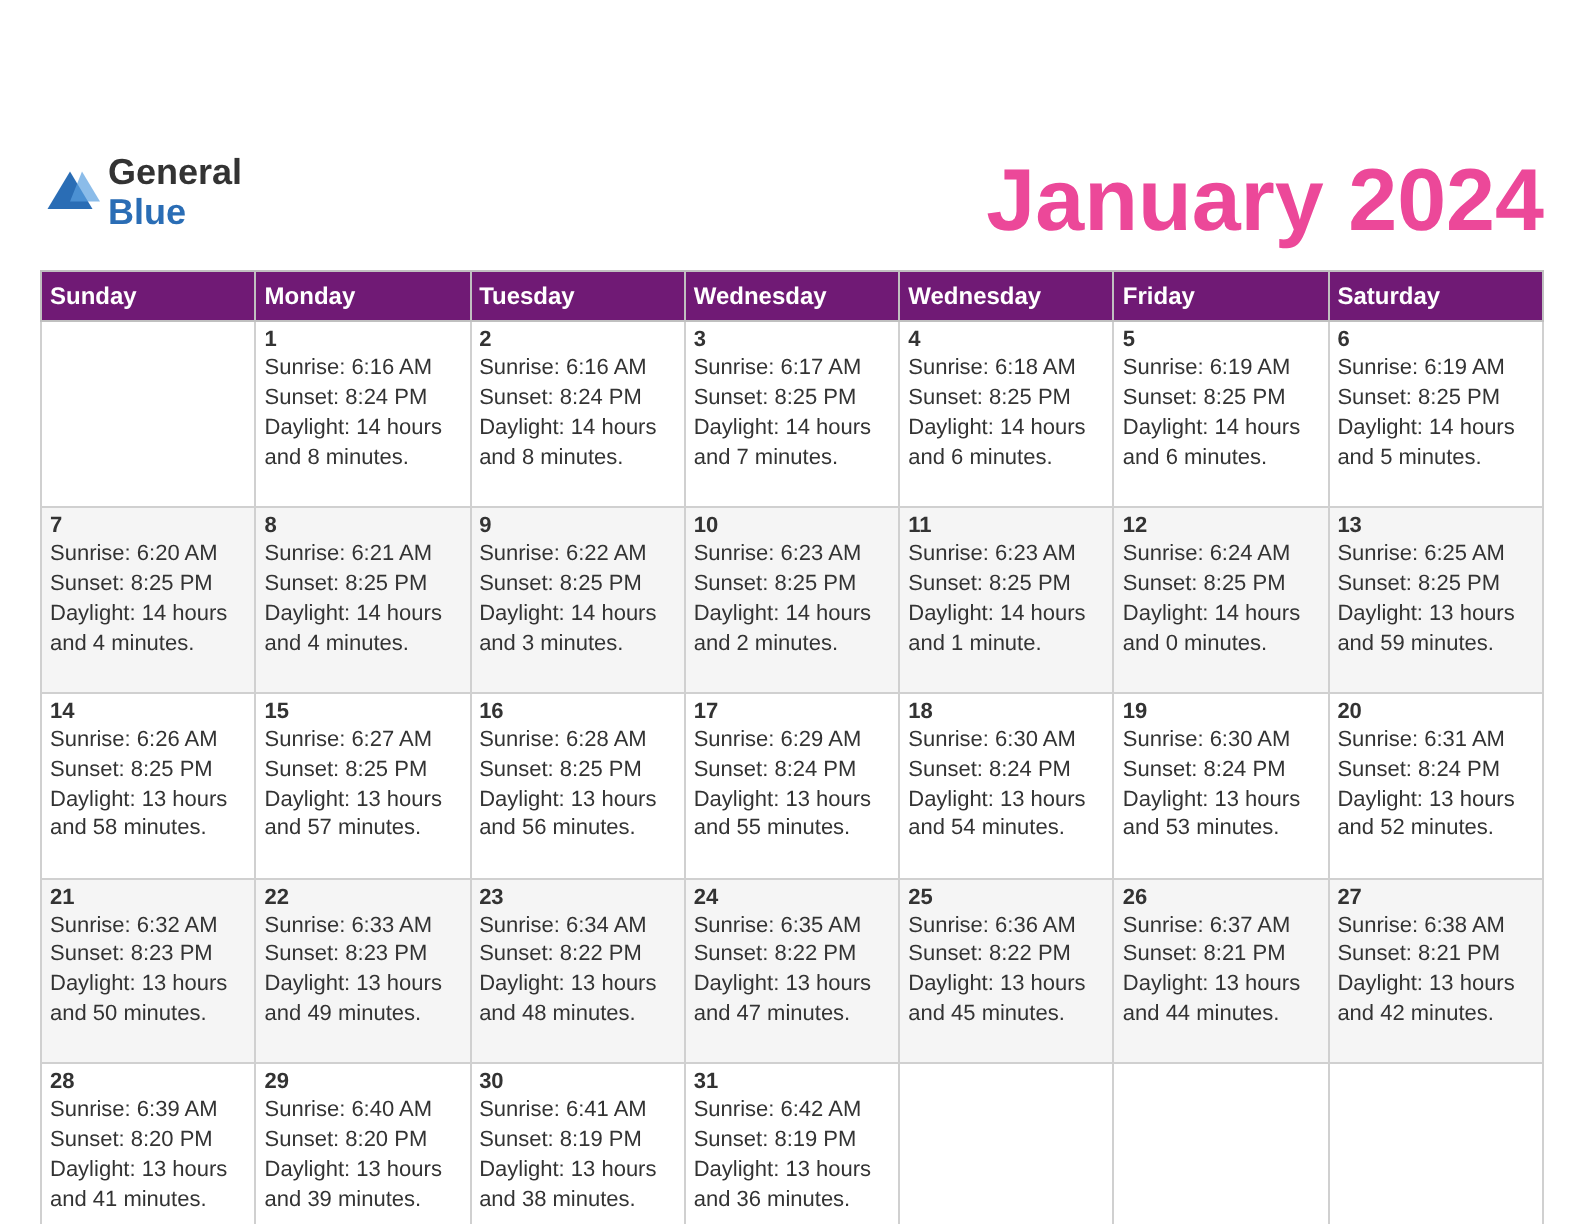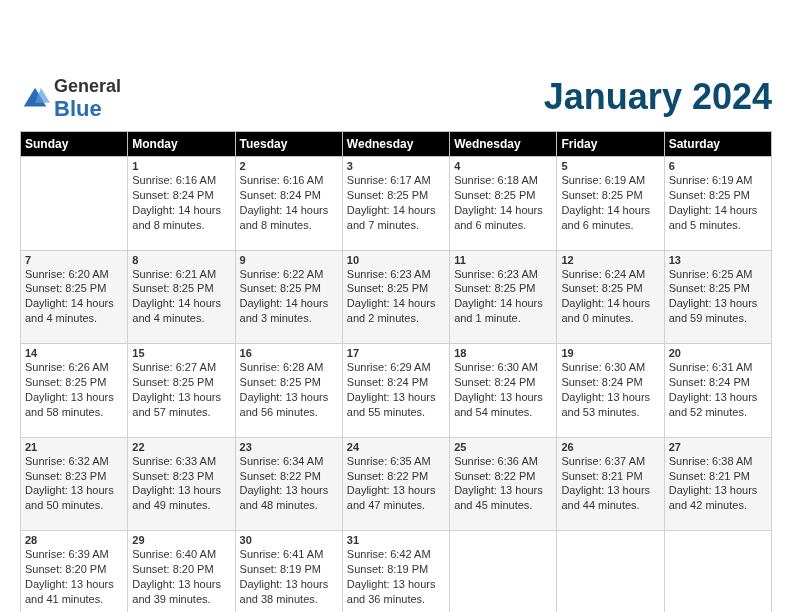--- a/index.html
+++ b/index.html
@@ -32,36 +32,36 @@
       display: flex;
       flex-direction: column;
       line-height: 1.1;
     }
     .logo-general {
       font-size: 18px;
       font-weight: bold;
       color: #333;
     }
     .logo-blue {
-      font-size: 22px;
+      font-size: 18px;
       font-weight: bold;
       color: #2a6db5;
     }
     .logo-icon {
       width: 30px;
       height: 30px;
       margin-right: 4px;
     }
     .title-block {
       text-align: right;
     }
     .month-title {
-      font-size: 36px;
-      font-weight: bold;
-      color: #0c4a6e;
+      font-size: 44px;
+      font-weight: bold;
+      color: #ec4899;
       line-height: 1.1;
     }
     .subtitle {
       font-size: 14px;
       color: #555;
     }
     .calendar {
       width: 100%;
       border-collapse: collapse;
       flex: 1;
@@ -93,21 +93,21 @@
     .cell-info {
       font-size: 11px;
       line-height: 1.35;
       color: #333;
     }
     .empty-cell {
       background: #f9f9f9;
     }
     tr:nth-child(odd) td { background-color: #fff; }
     tr:nth-child(even) td { background-color: #f5f5f5; }
-    .header-row th { background-color: #000000; }
+    .header-row th { background-color: #701a75; }
   </style>
 </head>
 <body>
 
 <div class="page">
   <div class="header">
     <div class="logo">
       <svg class="logo-icon" viewBox="0 0 40 40">
         <polygon points="20,5 35,30 5,30" fill="#2a6db5"></polygon>
         <polygon points="28,5 40,25 20,25" fill="#5aa0e0" opacity="0.7"></polygon>

